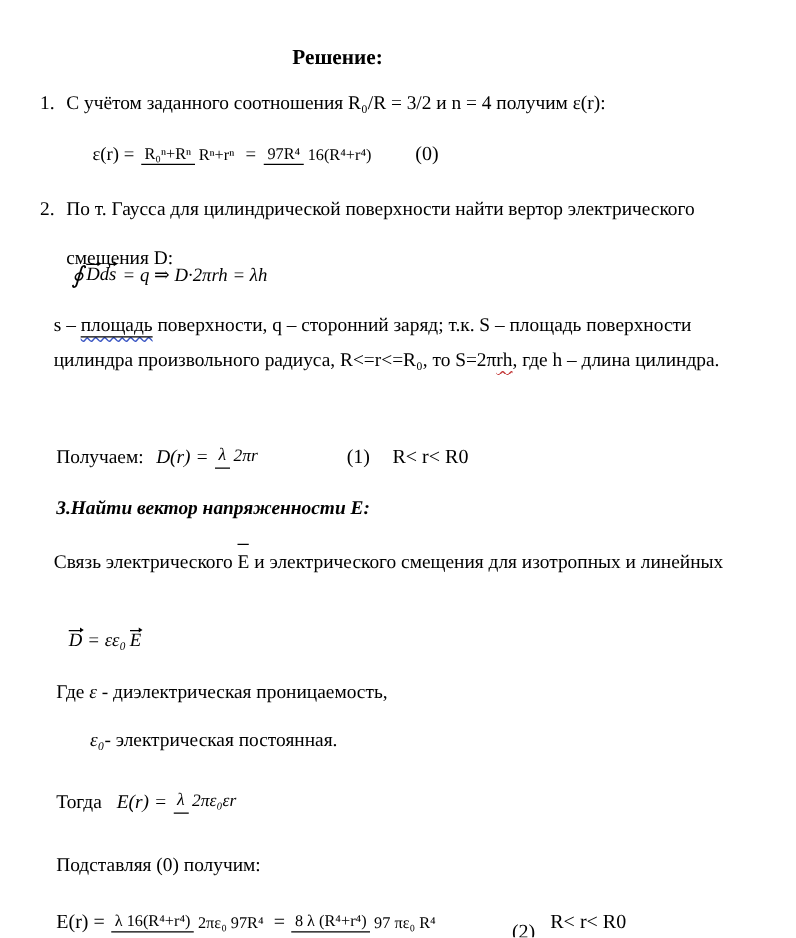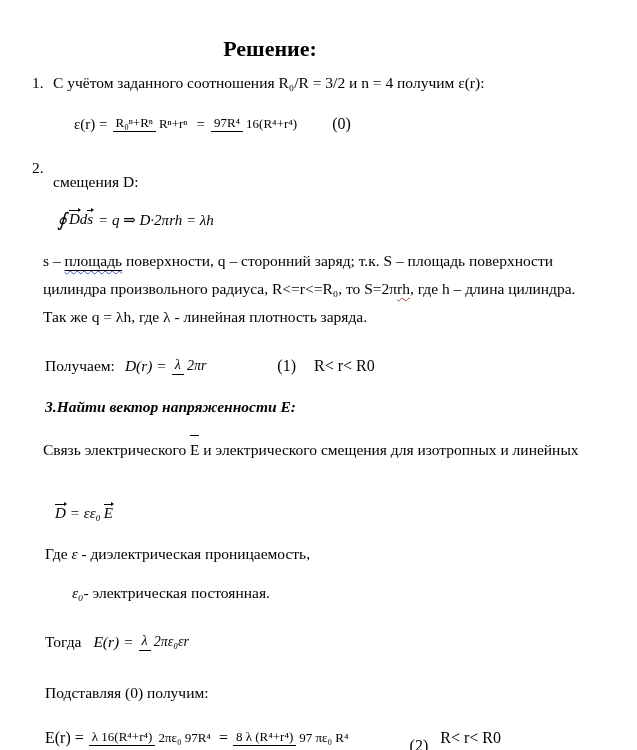--- a/index.html
+++ b/index.html
@@ -6,21 +6,21 @@
   .page {
     position:relative; width:637px; height:750px; overflow:hidden;
     background:#ffffff; color:#000;
     font-family:"Liberation Serif","DejaVu Serif",serif;
     font-size:15.5px;
   }
   .abs { position:absolute; }
   .row { display:flex; align-items:center; }
   .it  { font-style:italic; }
 
-  #title    { top:36px; left:0; width:540px; text-align:center; font-weight:700; font-size:22px; }
+  #title    { top:36px; left:0; width:540px; text-align:center; font-weight:700; font-size:17px; }
   #item1    { top:74px;  left:32px; }
   #formula0 { top:101px; left:74px; height:46px; font-size:13px; }
   #item2    { top:155px; left:32px; line-height:25px; }
   #gauss    { top:208px; left:57px; font-size:15px; }
   #para3    { top:247px; left:43px; width:552px; line-height:28px; }
   #result1  { top:342px; left:45px; height:48px; }
   #heading3 { top:398px; left:45px; font-weight:700; font-style:italic; }
   #para4    { top:435px; left:43px; width:556px; line-height:30px; }
   #formulaD { top:505px; left:55px; font-size:15px; }
   #gde1     { top:545px; left:45px; }
@@ -72,36 +72,36 @@
     <span class="frac" style="margin-left:6px;">
       <span class="fnum">97R⁴</span>
       <span class="fden">16(R⁴+r⁴)</span>
     </span>
     <span style="margin-left:32px;font-size:16px;">(0)</span>
   </div>
 
   <div id="item2" class="abs row" style="align-items:flex-start;">
     <span class="num-col">2.</span>
     <span>
+      <span style="display:block;">По т. Гаусса для цилиндрической поверхности найти вертор электрического</span>
       <span style="display:block;margin-top:14px;">смещения D:</span>
     </span>
   </div>
 
   <div id="gauss" class="abs row it">
     <span class="intg">∮</span>
     <span class="vec">D</span>
     <span>d</span>
     <span class="vec">s</span>
     <span style="margin-left:5px;">= q ⇒ D·2πrh = λh</span>
   </div>
 
   <div id="para3" class="abs">
     <span>s – </span><span class="wavy-blue"><span class="usolid">площадь</span></span><span> поверхности, q – сторонний заряд; т.к. S – площадь поверхности</span><br>
     <span>цилиндра произвольного радиуса, R&lt;=r&lt;=R₀, то S=2π</span><span class="wavy-red">rh</span><span>, где h – длина цилиндра.</span><br>
-    <span>Так же q = λh, где λ - линейная плотность заряда.</span>
   </div>
 
   <div id="result1" class="abs row">
     <span>Получаем:</span>
     <span class="it" style="margin-left:10px;">D(r) =</span>
     <span class="frac it fs14" style="margin-left:5px;">
       <span class="fnum">λ</span>
       <span class="fden">2πr</span>
     </span>
     <span style="margin-left:68px;font-size:16px;">(1)</span>

